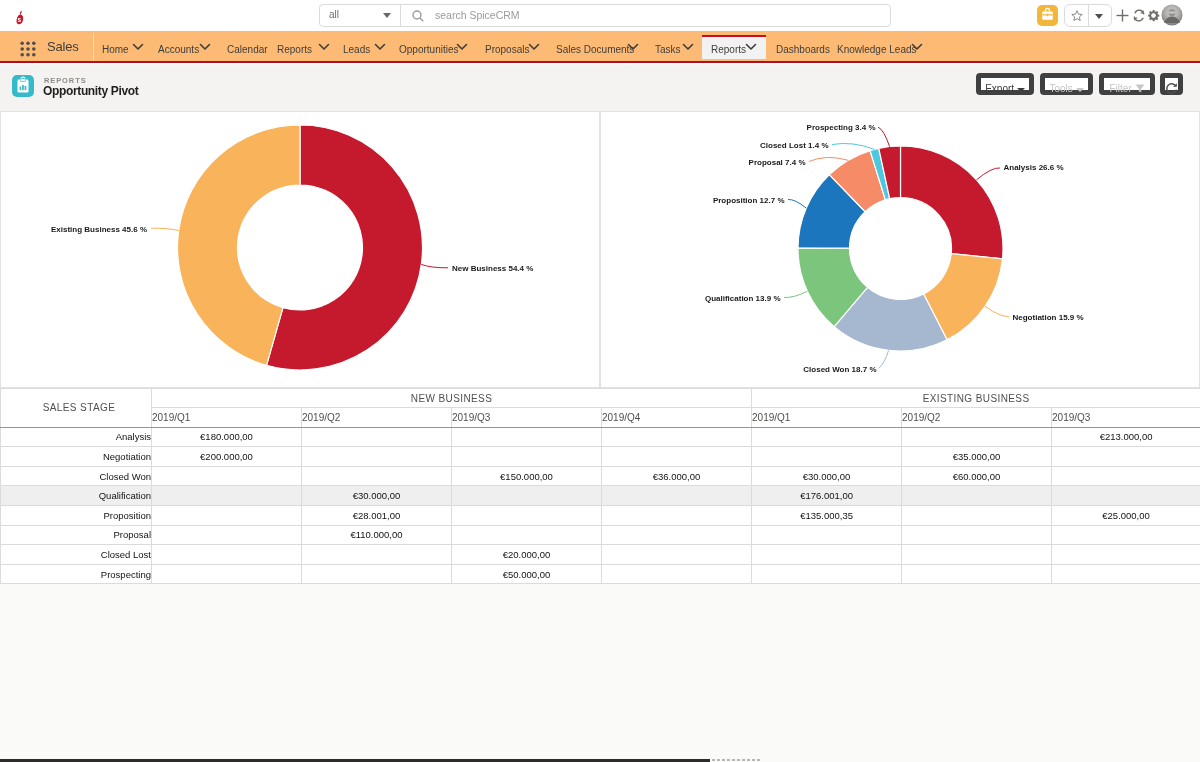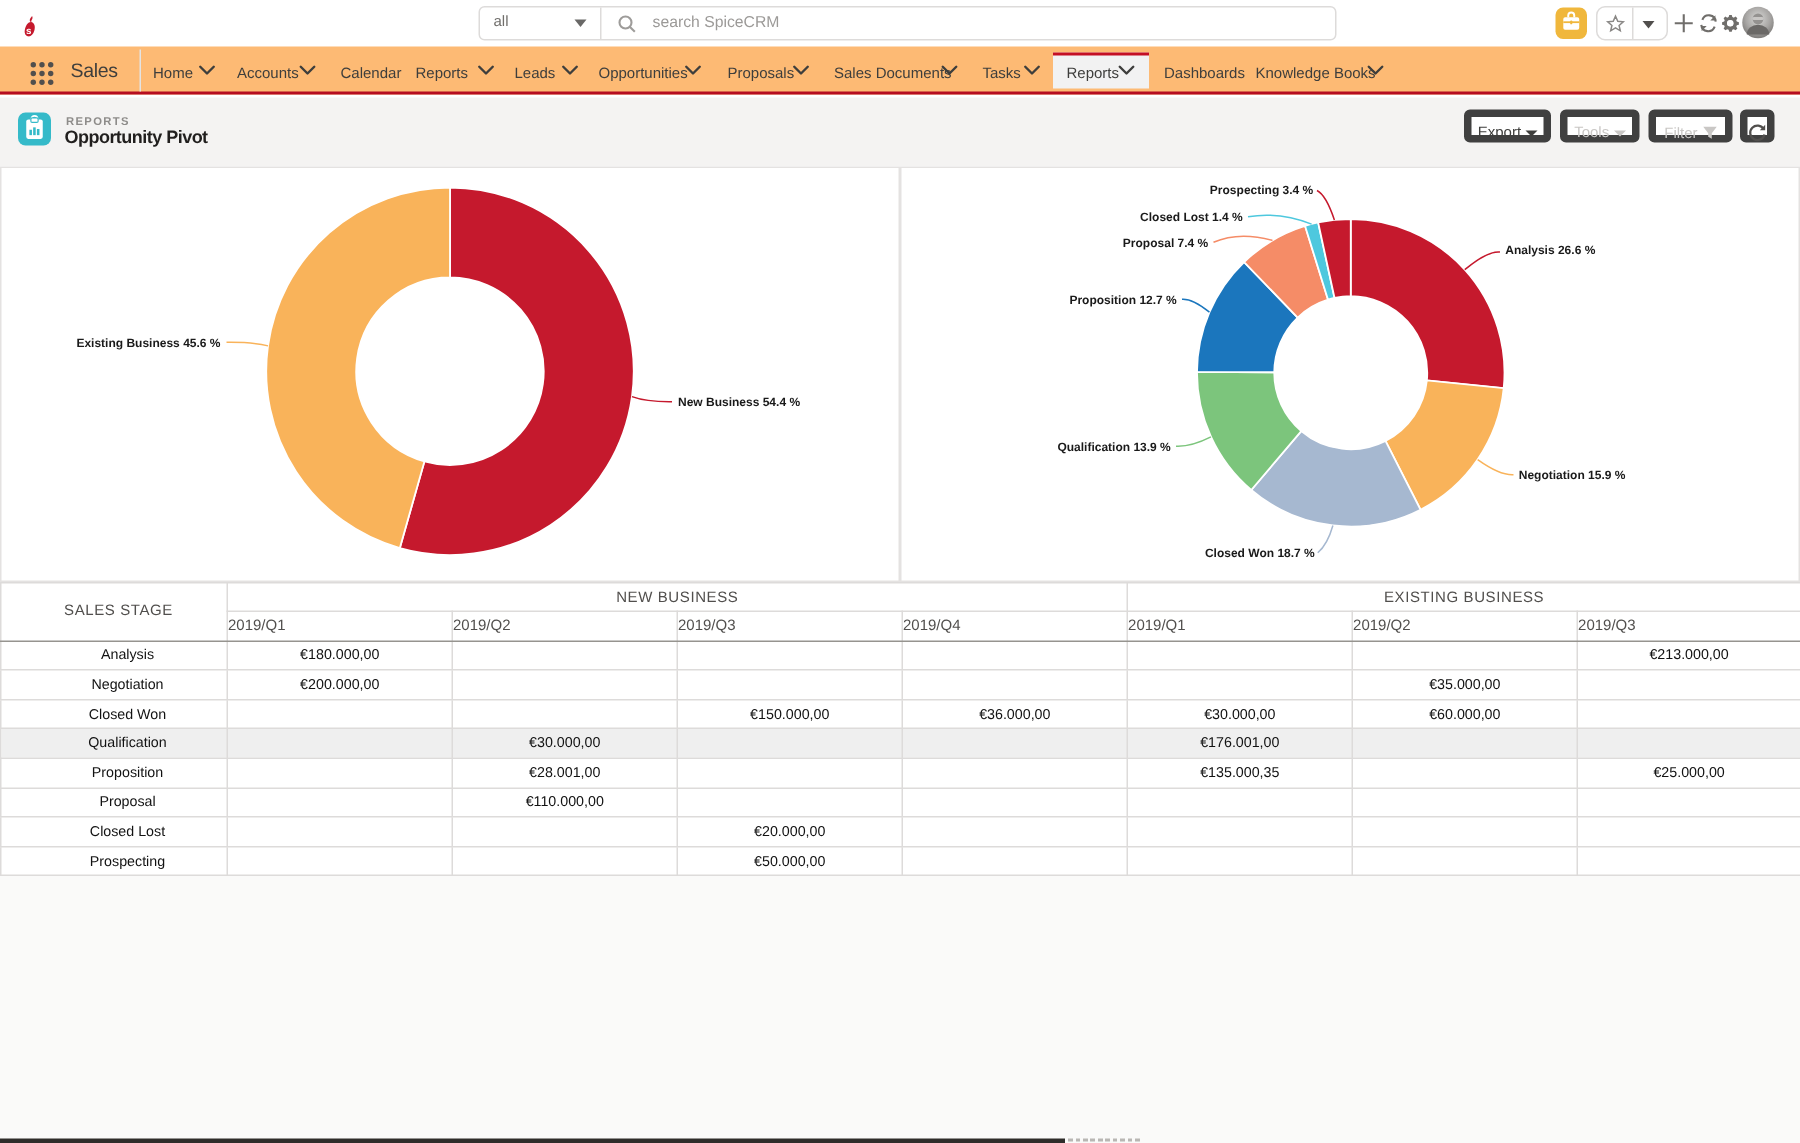--- a/index.html
+++ b/index.html
@@ -35,21 +35,21 @@
 .panel { position:absolute; top:111px; width:600px; height:277px; background:#fff; border:1px solid #e4e2e1; }
 .panelL { left:0; } .panelR { left:600px; }
 .chartlbl { font-family:"Liberation Sans",sans-serif; font-size:8px; font-weight:bold; fill:#1a1a1a; }
 table.pivot { position:absolute; left:0; top:388px; width:1200px; border-collapse:collapse; table-layout:fixed; background:#fff; }
 table.pivot th, table.pivot td { border:1px solid #dddbda; font-weight:normal; overflow:hidden; white-space:nowrap; }
 table.pivot thead th { color:#514f4d; font-weight:normal; font-size:10px; height:19.3px; }
 th.sstage { text-align:center; padding-left:6px; font-size:10px; letter-spacing:0.4px; border-bottom:1px solid #96948f !important; }
 th.grp { text-align:center; letter-spacing:0.4px; }
 th.qtr { text-align:left; border-bottom:1px solid #96948f !important; }
 table.pivot td { font-size:9.5px; color:#121212; height:19.6px; }
-td.rowlbl { text-align:center; padding-left:18px; color:#262626; font-size:9.5px; }
+td.rowlbl { text-align:right; padding-left:18px; color:#262626; font-size:9.5px; }
 td.val { text-align:center; }
 tr.hl td { background:#efefef; }
 .belowbg { position:absolute; left:0; top:584px; width:1200px; height:178px; background:#fafaf9; }
 .footbar { position:absolute; left:0; top:758.5px; width:710px; height:3.5px; background:#2e2c2a; }
 .footdots { position:absolute; left:712px; top:759px; width:50px; height:2px;
   background:repeating-linear-gradient(90deg,#b9b7b4 0 3px,transparent 3px 5px); }
 </style>
 </head>
 <body>
 
@@ -135,21 +135,21 @@
   <span class="nav-item" style="left:158px">Accounts</span>
   <span class="nav-item" style="left:227px">Calendar</span>
   <span class="nav-item" style="left:277px">Reports</span>
   <span class="nav-item" style="left:343px">Leads</span>
   <span class="nav-item" style="left:399px">Opportunities</span>
   <span class="nav-item" style="left:485px">Proposals</span>
   <span class="nav-item" style="left:556px">Sales Documents</span>
   <span class="nav-item" style="left:655px">Tasks</span>
   <span class="nav-item" style="left:711px">Reports</span>
   <span class="nav-item" style="left:776px">Dashboards</span>
-  <span class="nav-item" style="left:837px">Knowledge Books</span>
+  <span class="nav-item" style="left:837px">Knowledge Leads</span>
 </div>
 
 <div class="headband">
   <div class="modicon">
     <svg width="22" height="22" viewBox="0 0 22 22">
       <path d="M9 4.6 v-0.4 a2 2 0 0 1 4 0 V4.6" fill="none" stroke="#fff" stroke-width="1.2"></path>
       <rect x="5.5" y="4.6" width="11" height="13" rx="1.4" fill="#fff"></rect>
       <rect x="8.6" y="3.6" width="4.8" height="3" rx="0.8" fill="#fff" stroke="#35bac9" stroke-width="0.8"></rect>
       <rect x="7.6" y="11.5" width="1.7" height="3.6" fill="#35bac9"></rect>
       <rect x="10.1" y="9.9" width="1.7" height="5.2" fill="#35bac9"></rect>

